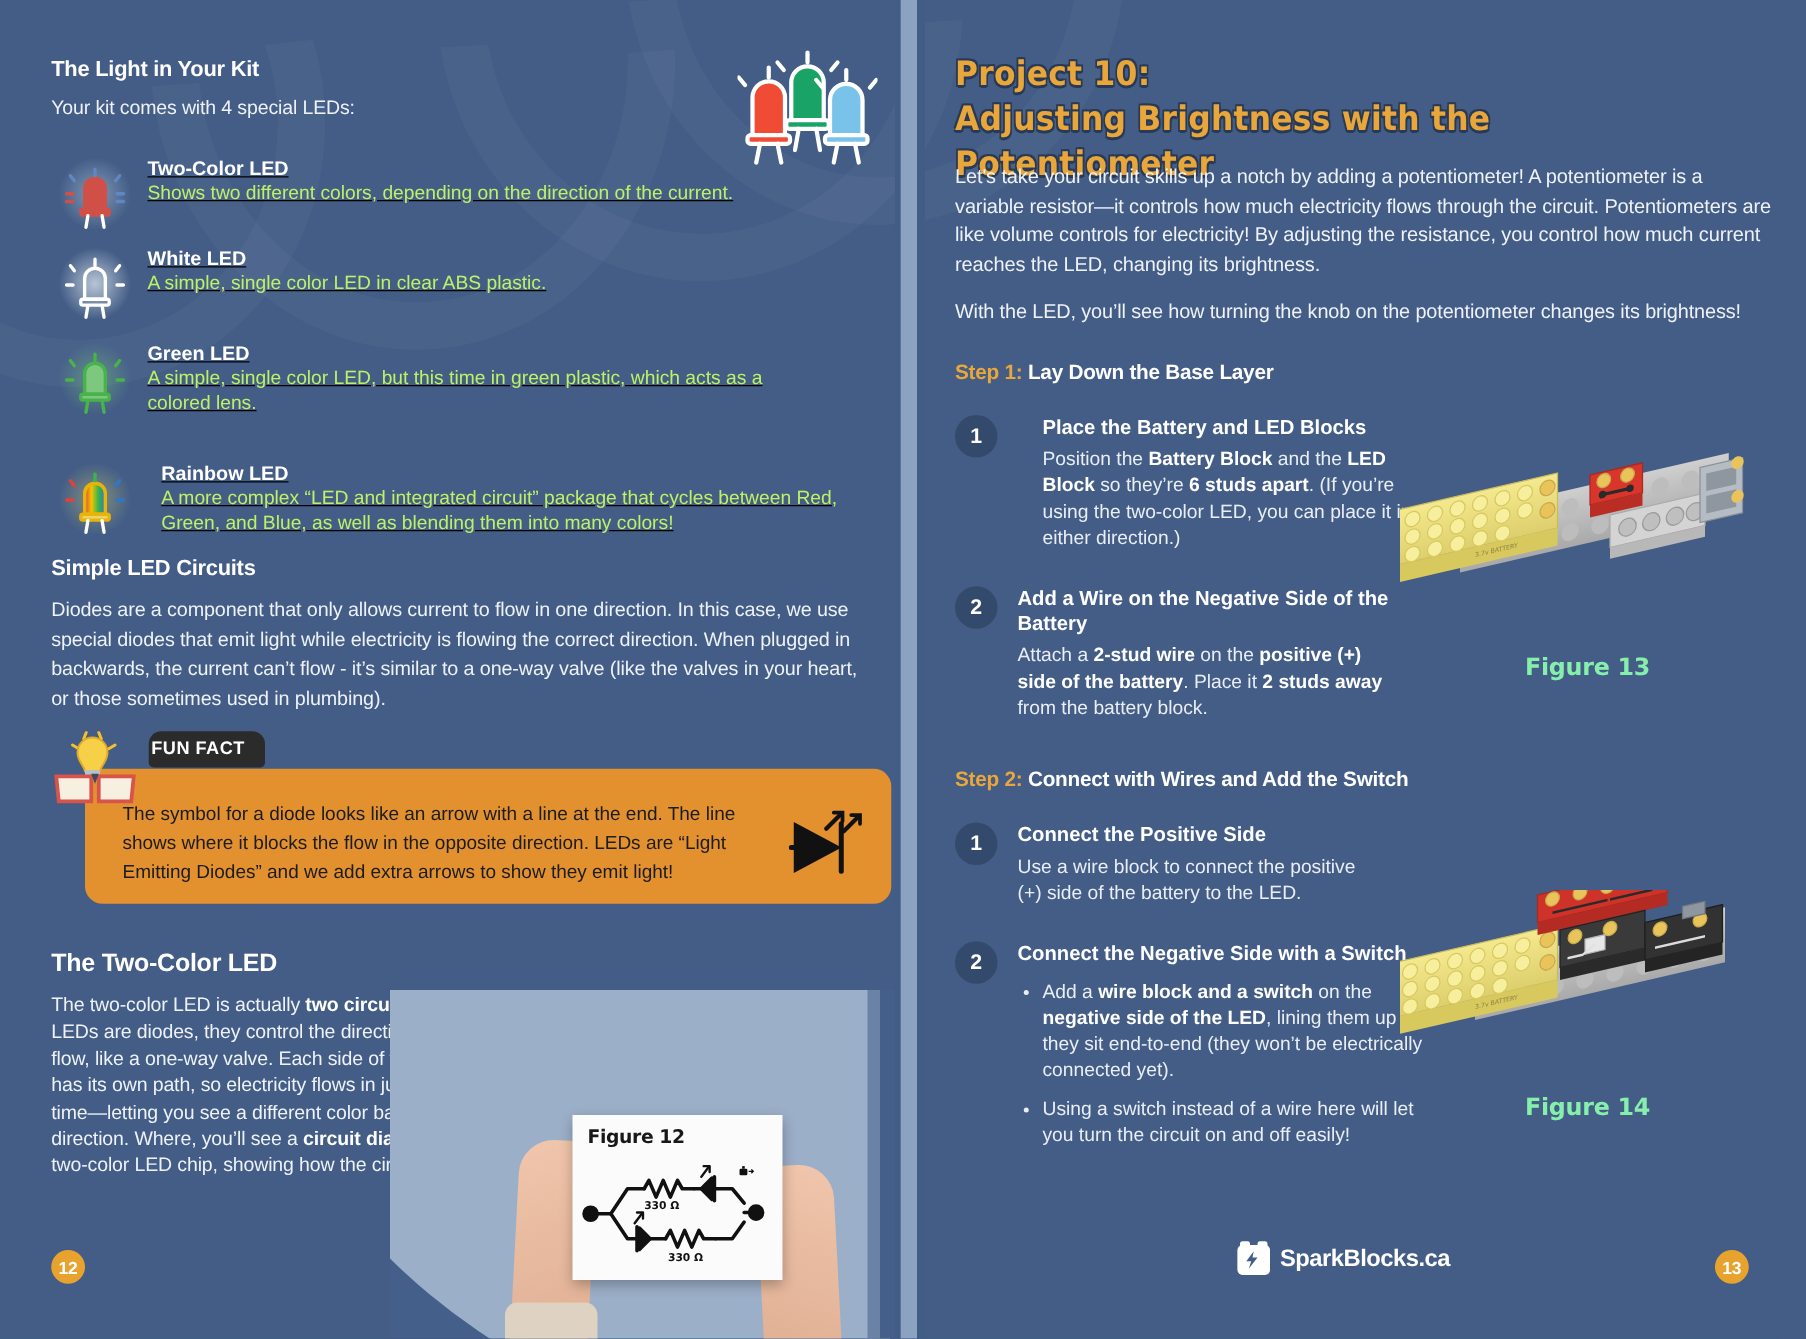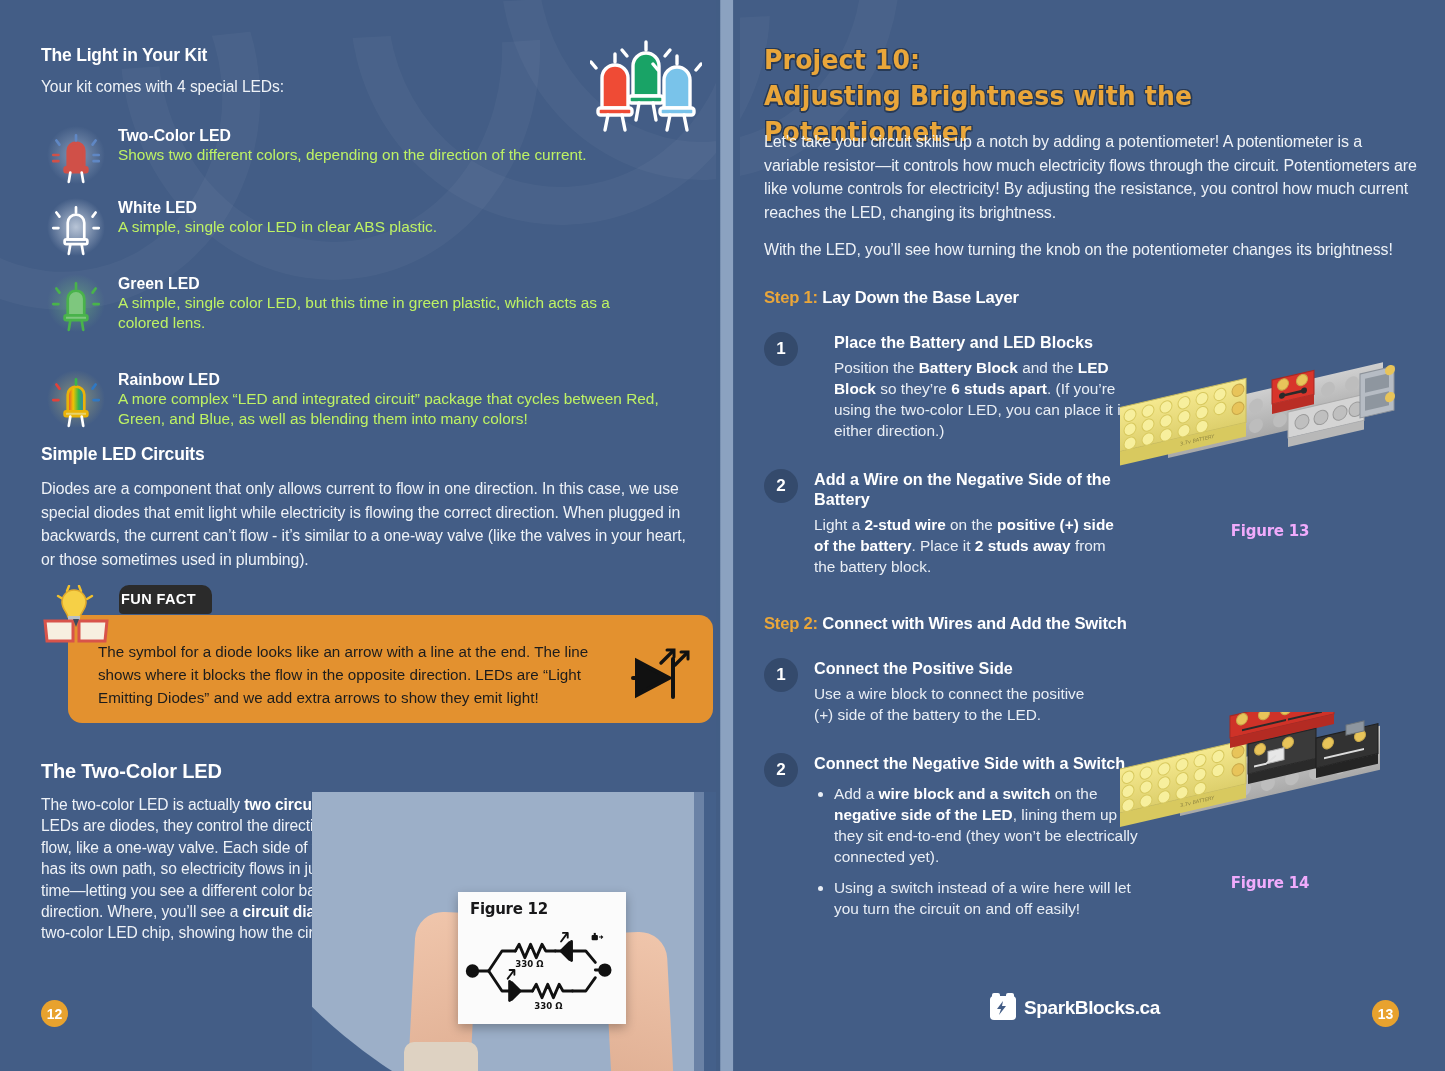--- a/index.html
+++ b/index.html
@@ -117,21 +117,21 @@
     width: 34px; height: 34px; min-width:34px; border-radius:50%;
     background:#344a6c; color:#ffffff; font-size:17px; font-weight:bold;
     display:flex; align-items:center; justify-content:center;
     margin-right: 16px;
   }
   .sub-title { color:#ffffff; font-size:16.2px; font-weight:bold; line-height:20px; }
   .sub-body  { color:#e9eef5; font-size:15.4px; line-height:21px; margin-top:5px;}
   ul.bullets { margin: 4px 0 0 20px; }
   ul.bullets li { color:#e9eef5; font-size:15.4px; line-height:21px; margin-top: 10px; }
 
-  .figure-cap { color:#f0abfc; font-weight:bold; font-size:15px; text-align:center;
+  .figure-cap { color:#86efac; font-weight:bold; font-size:19px; text-align:center;
      font-family:"DejaVu Sans", sans-serif; letter-spacing:-0.2px;}
 
   .brand { position:absolute; display:flex; align-items:center; gap:8px; }
   .brand-mark { width:26px; height:24px; background:#ffffff; border-radius:4px; position:relative; }
   .brand-mark:before{content:"";position:absolute;left:2px;top:-3px;width:8px;height:4px;background:#ffffff;border-radius:2px 2px 0 0;}
   .brand-mark:after{content:"";position:absolute;right:2px;top:-3px;width:8px;height:4px;background:#ffffff;border-radius:2px 2px 0 0;}
   .brand-text { color:#ffffff; font-size:19px; font-weight:bold; letter-spacing:-0.4px;}
 </style>
 </head>
 <body>
@@ -165,21 +165,21 @@
           <path d="M68 32 L63 26 M87 26 L87 18 M106 32 L111 26"></path>
         </g>
       </svg>
     </div>
 
     <div style="position:absolute;left:41px;top:45px;width:600px;">
       <h2 class="sec-title">The Light in Your Kit</h2>
       <p class="body" style="margin-top:10px;">Your kit comes with 4 special LEDs:</p>
     </div>
 
-    <div style="position:absolute;left:34px;top:124px;width:660px;">
+    <div style="position:absolute;left:34px;top:124px;width:660px;text-decoration:underline;">
 
       <div class="led-row" style="height:62px;">
         <div class="led-icon-wrap">
           <svg viewBox="0 0 60 60" width="62" height="62">
             <defs>
                 <radialGradient id="g1">
                   <stop offset="0%" stop-color="#b9cadf" stop-opacity=".55"></stop>
                   <stop offset="100%" stop-color="#b9cadf" stop-opacity="0"></stop>
                 </radialGradient>
               </defs>
@@ -271,21 +271,21 @@
               <rect x="19" y="42" width="22" height="4.5" rx="1.6" fill="#e9d36a" stroke="#eab308"></rect>
               <path d="M24.5 47 L23 56 M35.5 47 L37 56" stroke="#ffffff"></path>
               <path d="M14 20 L11 16" stroke="#e2413a"></path>
                 <path d="M30 16 L30 11" stroke="#39b54a"></path>
                 <path d="M46 20 L49 16" stroke="#2f78c4"></path>
               <path d="M13 31 L8 31" stroke="#e2413a"></path>
                 <path d="M47 31 L52 31" stroke="#2f78c4"></path>
             </g>
           </svg>
         </div>
-        <div style="padding-top:2px;width:556px;">
+        <div style="padding-top:2px;width:556px;margin-left:11px;">
           <div class="led-txt-title">Rainbow LED</div>
           <div class="led-txt-desc">A more complex “LED and integrated circuit” package that cycles between Red, Green, and Blue, as well as blending them into many colors!</div>
         </div>
       </div>
     </div>
 
     <div style="position:absolute;left:41px;top:444px;width:650px;">
       <h2 class="sec-title">Simple LED Circuits</h2>
       <p class="body" style="margin-top:12px;line-height:23.5px;font-size:15.8px;">Diodes are a component that only allows current to flow in one direction. In this case, we use special diodes that emit light while electricity is flowing the correct direction. When plugged in backwards, the current can’t flow - it’s similar to a one-way valve (like the valves in your heart, or those sometimes used in plumbing).</p>
     </div>
@@ -414,21 +414,21 @@
             <span>Position the </span><b>Battery Block</b><span> and the </span><b>LED Block</b><span> so they’re </span><b>6 studs apart</b><span>. (If you’re using the two-color LED, you can place it in either direction.)</span>
           </div>
         </div>
       </div>
 
       <div class="substep" style="margin-top:28px;">
         <div class="circ">2</div>
         <div style="width:300px;">
           <div class="sub-title">Add a Wire on the Negative Side of the Battery</div>
           <div class="sub-body">
-            <span>Light a </span><b>2-stud wire</b><span> on the </span><b>positive (+) side of the battery</b><span>. Place it </span><b>2 studs away</b><span> from the battery block.</span>
+            <span>Attach a </span><b>2-stud wire</b><span> on the </span><b>positive (+) side of the battery</b><span>. Place it </span><b>2 studs away</b><span> from the battery block.</span>
           </div>
         </div>
       </div>
     </div>
 
     <div style="position:absolute;left:380px;top:360px;width:300px;height:185px;">
       <svg viewBox="0 0 300 150" width="300" height="150">
         <defs>
           <linearGradient id="ylw" x1="0" y1="0" x2="0" y2="1">
               <stop offset="0%" stop-color="#f5e98f"></stop>

